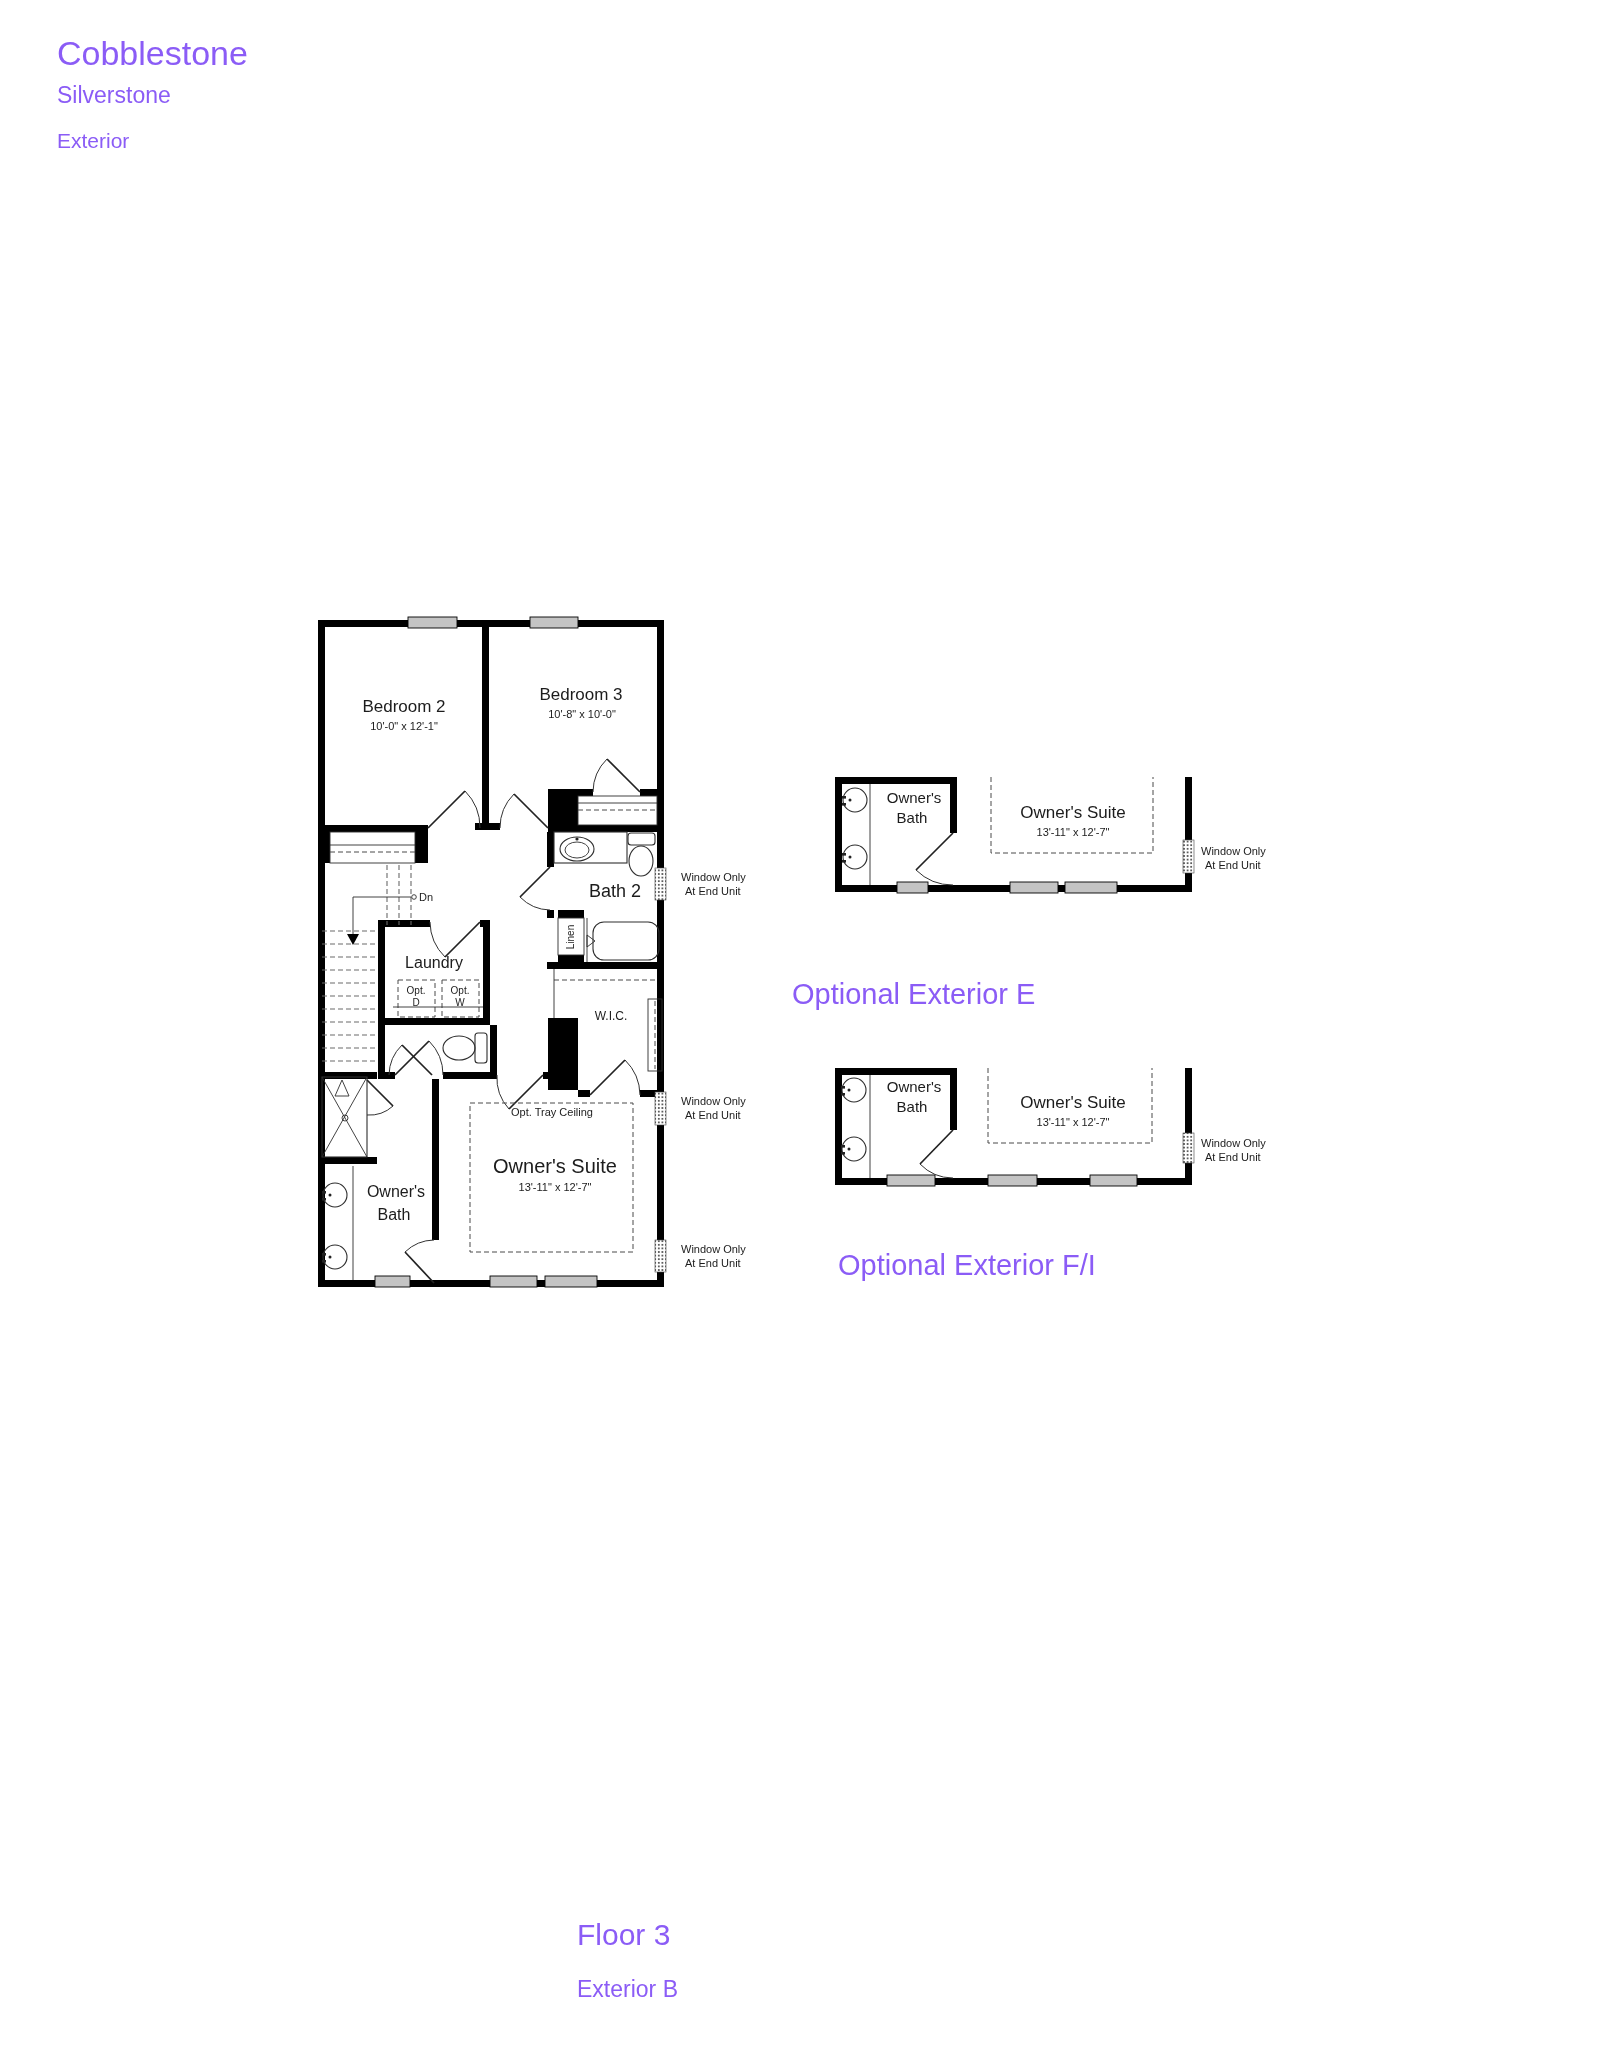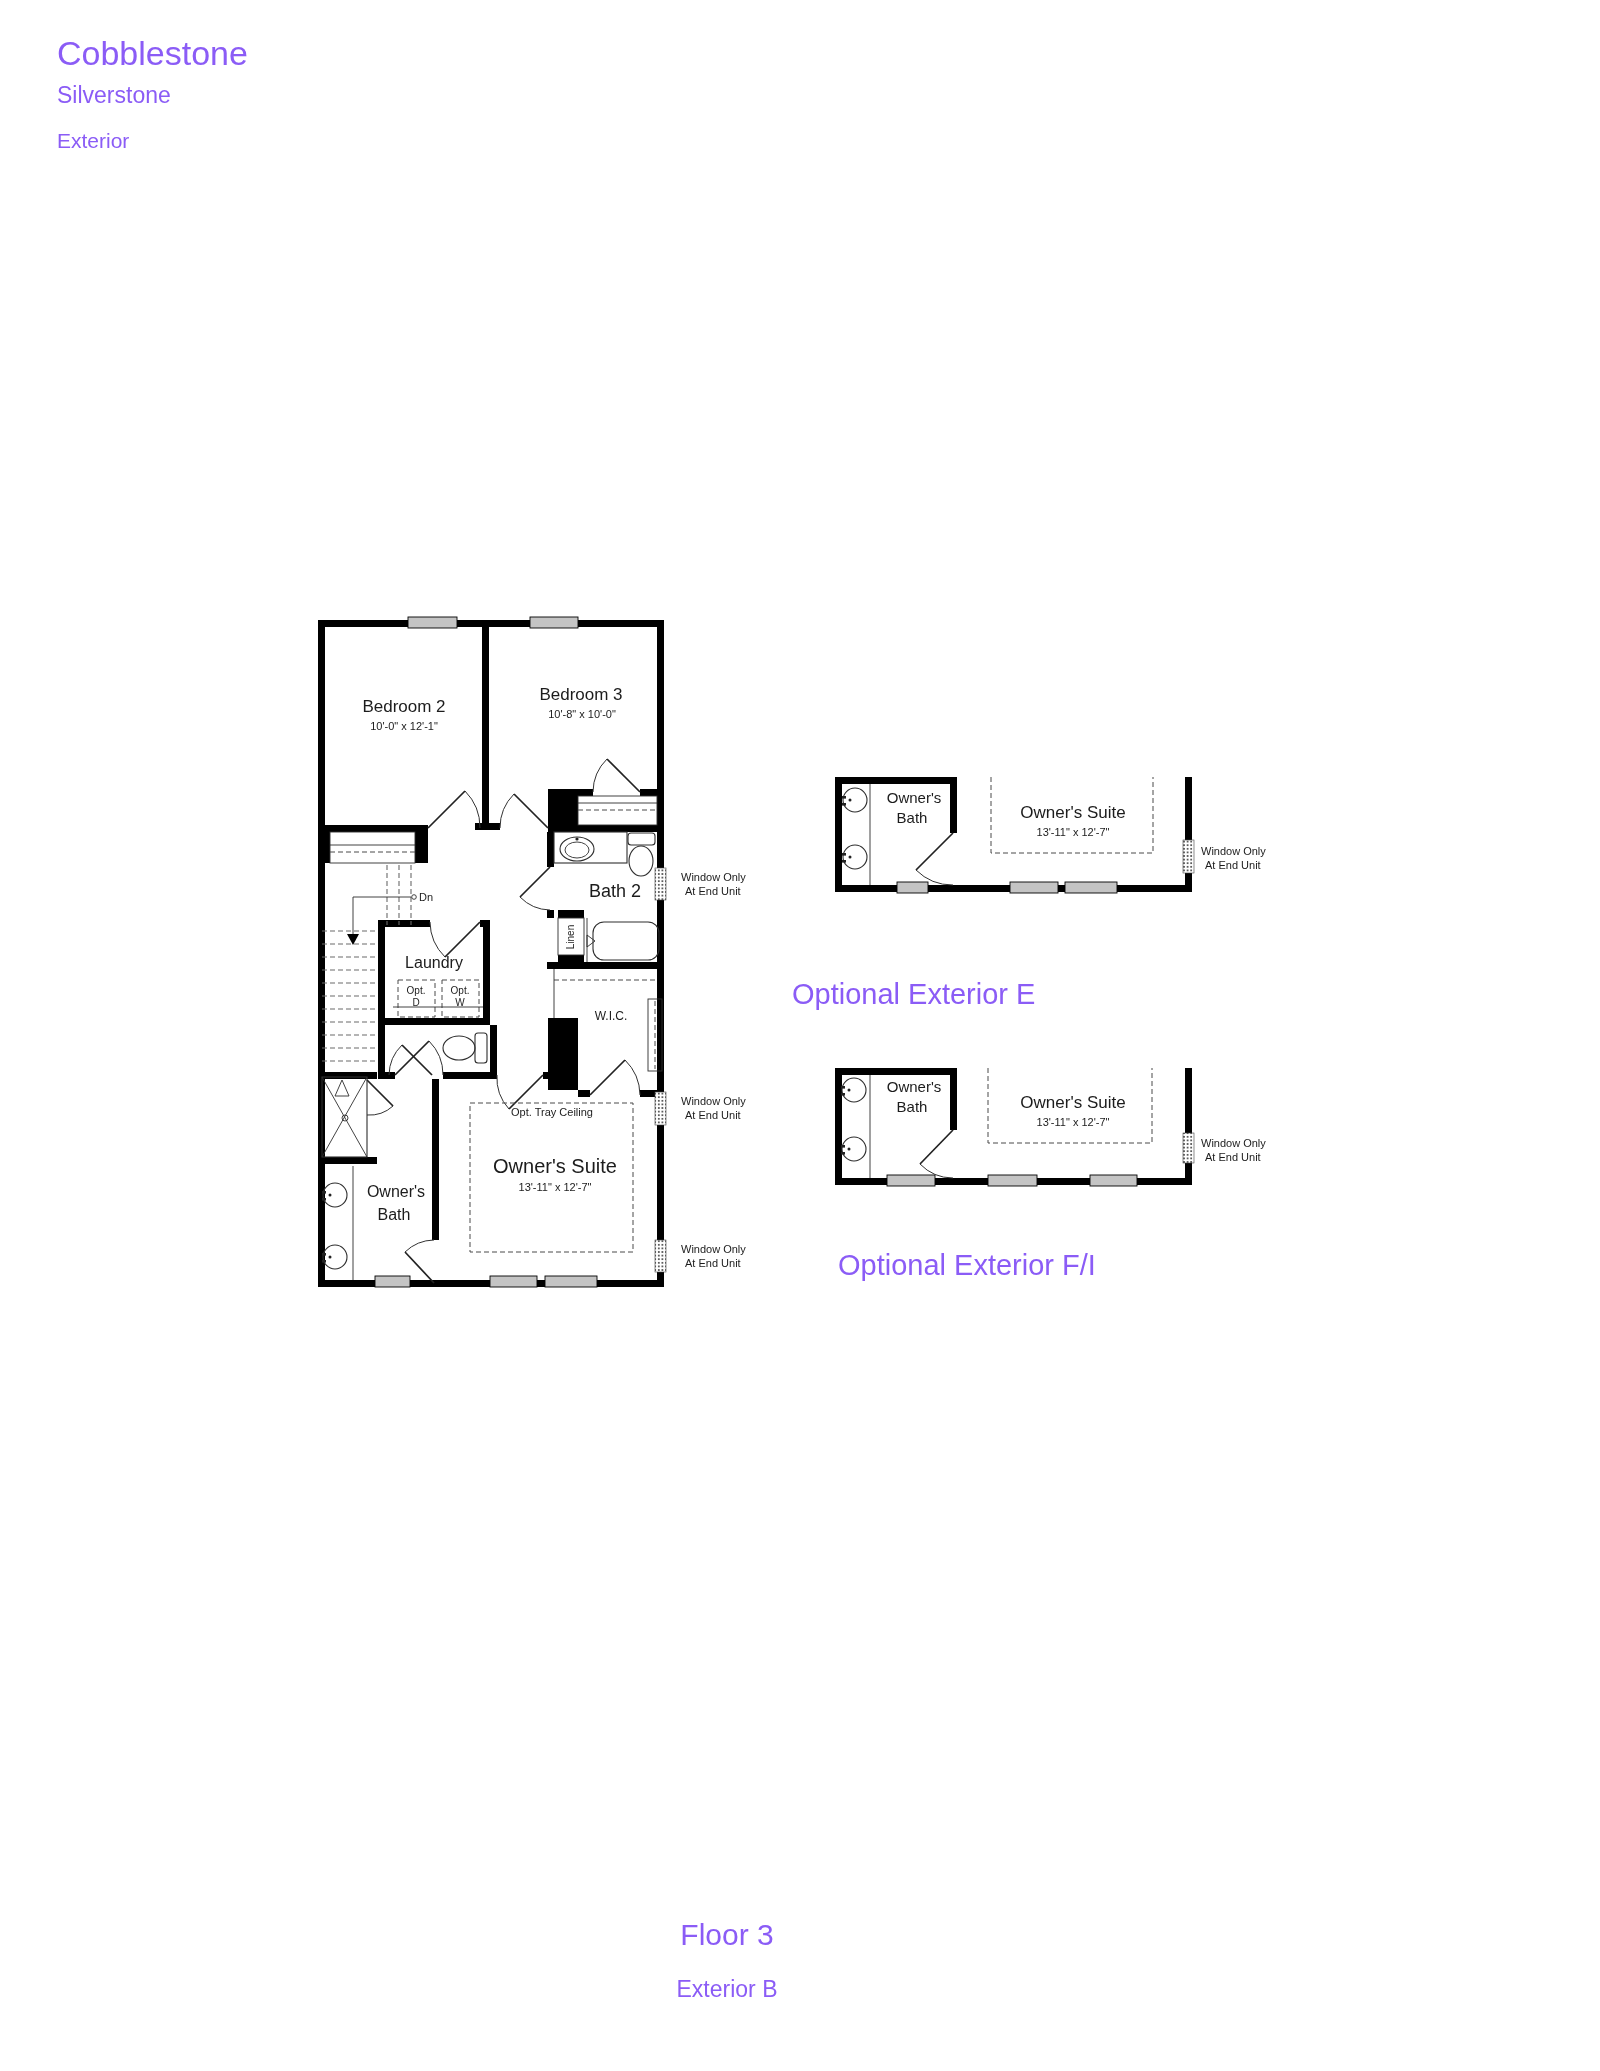--- a/index.html
+++ b/index.html
@@ -5,21 +5,21 @@
   html,body{margin:0;padding:0;background:#fff;}
   #page{position:relative;width:1600px;height:2071px;background:#ffffff;overflow:hidden;
         font-family:"Liberation Sans", sans-serif;color:#8b5cf6;}
   
   #hdr{position:absolute;left:57px;top:36px;}
   #hdr .t1{font-size:34px;line-height:1.0;letter-spacing:0;}
   #hdr .t2{font-size:23px;line-height:1.0;margin-top:14px;}
   #hdr .t3{font-size:21px;line-height:1.0;margin-top:23px;}
   
   .cap{position:absolute;font-size:29px;white-space:nowrap;}
-  #ftr{position:absolute;left:577px;top:1918px;width:300px;text-align:center;}
+  #ftr{position:absolute;left:577px;top:1918px;width:300px;text-align:left;}
   #ftr .f1{font-size:30px;}
   #ftr .f2{font-size:23px;margin-top:24px;}
   
   svg{position:absolute;overflow:visible;}
   .wall{fill:#000;}
   .thin{fill:none;stroke:#2e2e2e;stroke-width:1.1px;}
   .thin2{fill:none;stroke:#2e2e2e;stroke-width:0.9px;}
   .dash{fill:none;stroke:#4a4a4a;stroke-width:1px;stroke-dasharray:5 3;}
   .graydash{fill:none;stroke:#6a6a6a;stroke-width:1.1px;stroke-dasharray:5 3;}
   .door{fill:none;stroke:#333;stroke-width:1px;}

